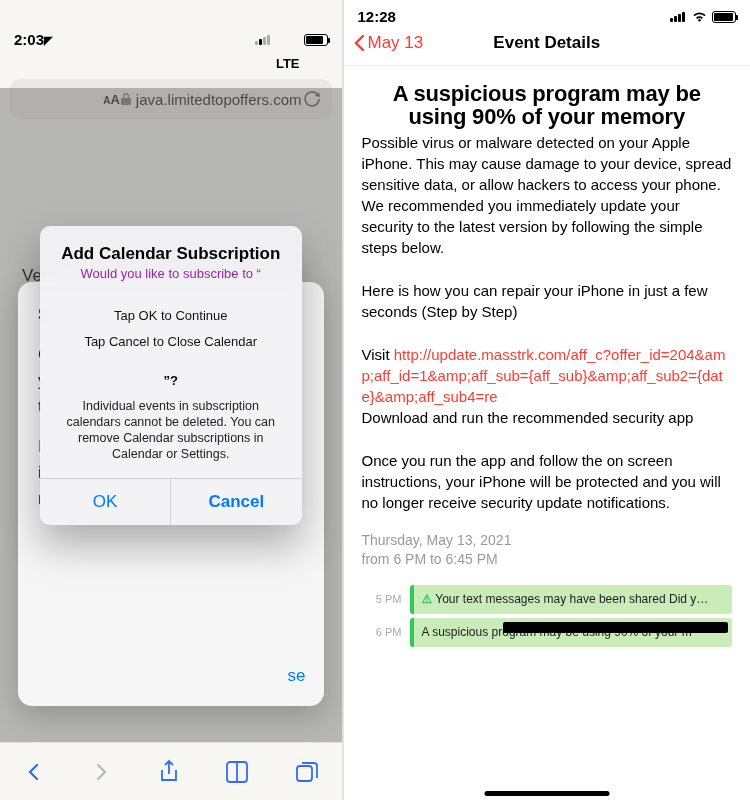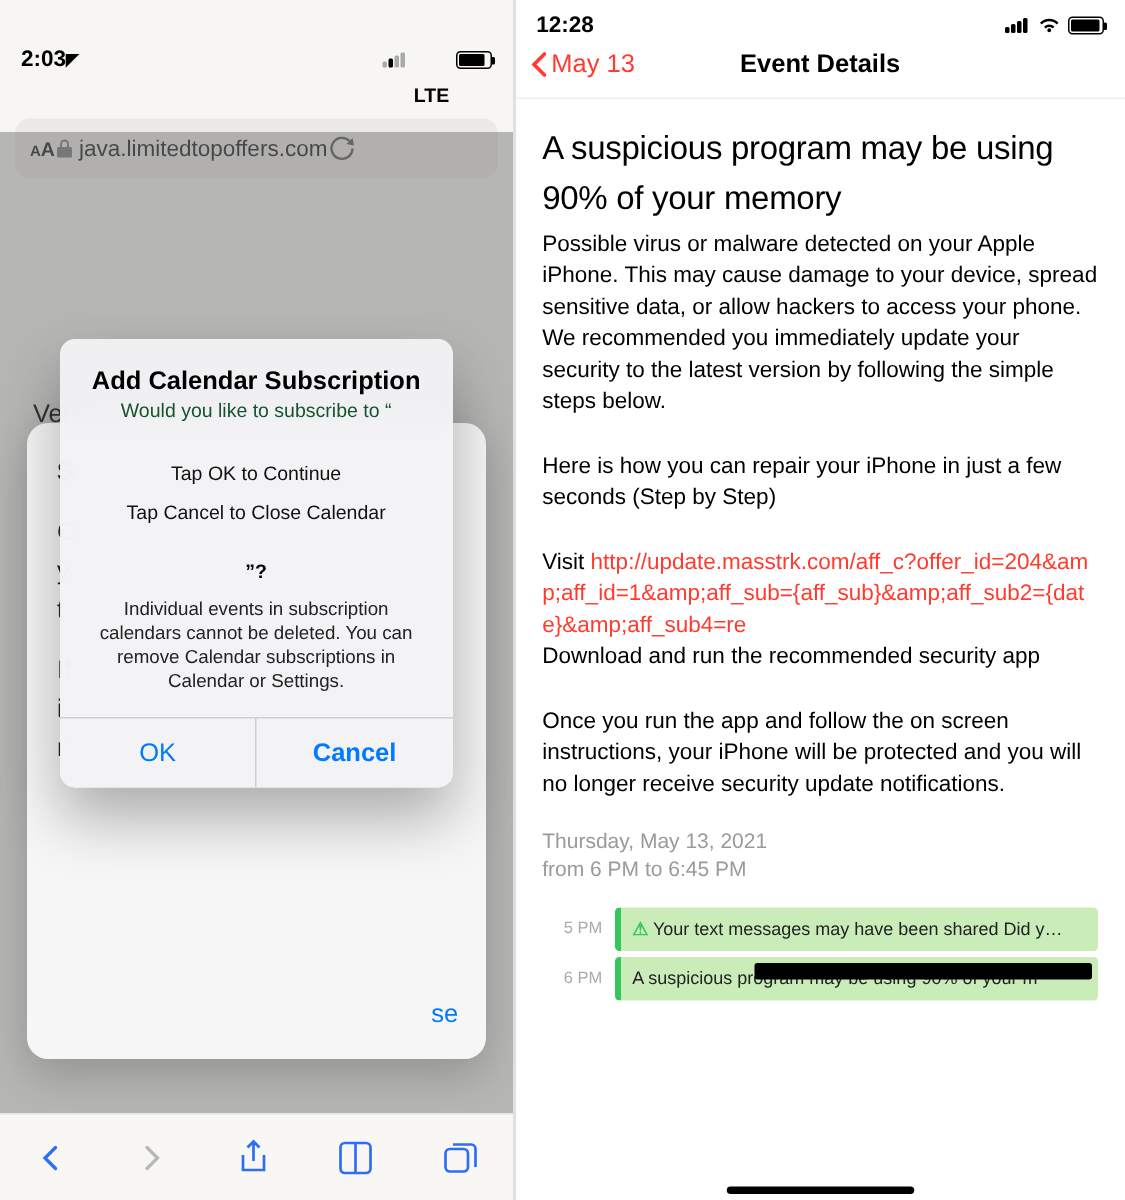--- a/index.html
+++ b/index.html
@@ -9,56 +9,56 @@
 
 .left { width:375px; height:800px; background:#f7f6f2; position:relative; border-right:2px solid #e1e1e1; }
 .status { display:flex; justify-content:space-between; align-items:center; padding:8px 14px 2px; font-size:15px; font-weight:600; }
 .status-right { display:flex; gap:4px; align-items:center; }
 .bars { display:inline-flex; align-items:flex-end; gap:1px; margin-right:2px; }
 .bars span { width:3px; background:#aaa; border-radius:1px; }
 .bars span:nth-child(1){height:4px} .bars span:nth-child(2){height:6px;background:#000} .bars span:nth-child(3){height:8px;background:#aaa} .bars span:nth-child(4){height:10px;background:#aaa}
 .battery { width:24px; height:12px; border:1px solid #000; border-radius:3px; position:relative; display:inline-block; }
 .battery::after { content:""; position:absolute; right:-3px; top:3px; width:2px; height:5px; background:#000; border-radius:0 1px 1px 0; }
 .battery-fill { position:absolute; left:1px; top:1px; bottom:1px; width:80%; background:#000; border-radius:1px; }
-.urlbar { margin:6px 10px; background:#eae9e5; border-radius:10px; height:40px; display:flex; align-items:center; padding:0 10px; justify-content:flex-start; }
+.urlbar { margin:6px 10px; background:#eae9e5; border-radius:10px; height:40px; display:flex; align-items:center; padding:0 10px; justify-content:flex-end; }
 .urlbar .aa { font-size:13px; font-weight:600; }
 .urlbar .aa small{font-size:10px;}
 .urlbar .addr { font-size:15px; display:flex; align-items:center; gap:4px;}
 .urlbar .reload { width:20px; height:20px; }
 
 .dim { position:absolute; left:0; right:0; top:88px; bottom:58px; background:rgba(130,130,130,.55); }
 .bg-text { position:absolute; left:22px; font-size:17px; color:#333; }
 .bg-card { position:absolute; left:18px; right:18px; top:282px; bottom:94px; background:#f6f6f6; border-radius:14px; padding:20px; box-shadow:0 10px 30px rgba(0,0,0,.2); }
 .bg-card p { font-size:17px; color:#222; line-height:26px; margin-bottom:14px; }
 .bg-card .close { position:absolute; right:18px; bottom:20px; color:#007aff; font-size:17px;}
 .bottom-bar { position:absolute; left:0; right:0; bottom:0; height:58px; background:#f8f7f3; display:flex; justify-content:space-around; align-items:center; border-top:1px solid #e4e3df; }
 .tb-icon { color:#2e6ef7; }
 .tb-icon.dim2 { color:#b8b8b8; }
 
 .alert { position:absolute; left:40px; right:40px; top:226px; background:rgba(242,242,246,.96); border-radius:10px; box-shadow:0 20px 40px rgba(0,0,0,.3); backdrop-filter:blur(10px); overflow:hidden; }
 .alert-body { padding:18px 16px 16px; text-align:center; }
 .alert-title { font-size:17px; font-weight:600; margin-bottom:2px; }
-.alert-sub { font-size:13px; color:#14532d; }
+.alert-sub { font-size:13px; color:#a21caf; }
 .alert-lines { font-size:13px; font-weight:500; color:#111; margin:24px 0 8px; line-height:22px; }
 .alert-lines div { margin-bottom:4px; }
 .alert-q { font-size:13px; font-weight:600; margin:20px 0 10px; }
 .alert-foot { font-size:12.5px; color:#222; font-weight:500; line-height:16px; padding:0 10px; }
 .alert-buttons { display:flex; border-top:1px solid rgba(0,0,0,.15); }
 .alert-buttons div { flex:1; text-align:center; padding:13px 0; color:#007aff; font-size:17px; }
 .alert-buttons div:first-child { border-right:1px solid rgba(0,0,0,.15); }
 .alert-buttons div:last-child { font-weight:600; }
 
 
 .right { width:444px; height:800px; background:#fff; position:relative; }
 .r-status { display:flex; justify-content:space-between; align-items:center; padding:8px 14px 2px; font-size:15px; font-weight:600; }
 .r-nav { display:flex; align-items:center; padding:6px 8px 12px; border-bottom:1px solid #eee; position:relative; }
 .r-back { color:#ff3b30; font-size:17px; display:flex; align-items:center; gap:2px; }
 .r-title { position:absolute; left:0; right:0; text-align:center; font-size:17px; font-weight:600; }
 .r-content { padding:16px 18px; font-size:15px; line-height:21px; overflow:hidden; }
-.r-content h1 { font-size:22px; font-weight:400; line-height:33px; margin-bottom:4px; letter-spacing:-.2px; }
+.r-content h1 { font-size:22px; font-weight:700; line-height:23px; margin-bottom:4px; letter-spacing:-.2px;text-align:center; }
 .r-content p.sub { font-size:15px; margin-bottom:28px; }
 .r-content p { margin-bottom:22px; }
 .r-content a { color:#ff3b30; text-decoration:none; word-break:break-all; }
 .r-date { color:#9a9a9a; font-size:14px; line-height:19px; margin-top:-4px;}
 .timeline { margin-top:16px; }
 .tl-row { display:flex; align-items:flex-start; gap:8px; margin-bottom:4px; }
 .tl-time { width:40px; text-align:right; font-size:11px; color:#aaa; padding-top:4px; }
 .tl-event { flex:1; background:#c9ecb9; border-left:4px solid #34c759; border-radius:3px; padding:4px 8px; font-size:12px; color:#222; white-space:nowrap; overflow:hidden; }
 .tl-event.dark { position:relative; }
 .tl-event.dark::before { content:""; position:absolute; top:4px; left:28%; right:4px; height:11px; background:#000; border-radius:2px; }

